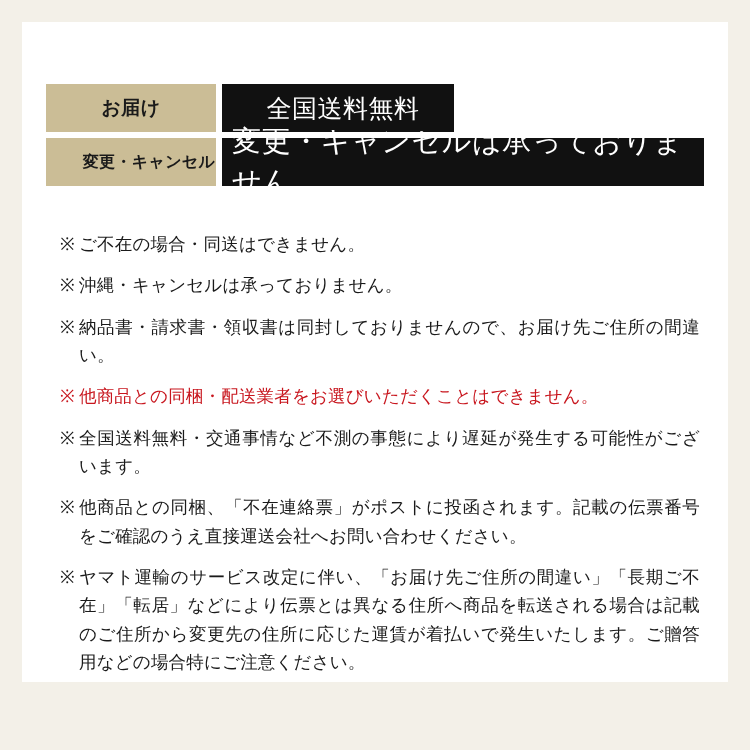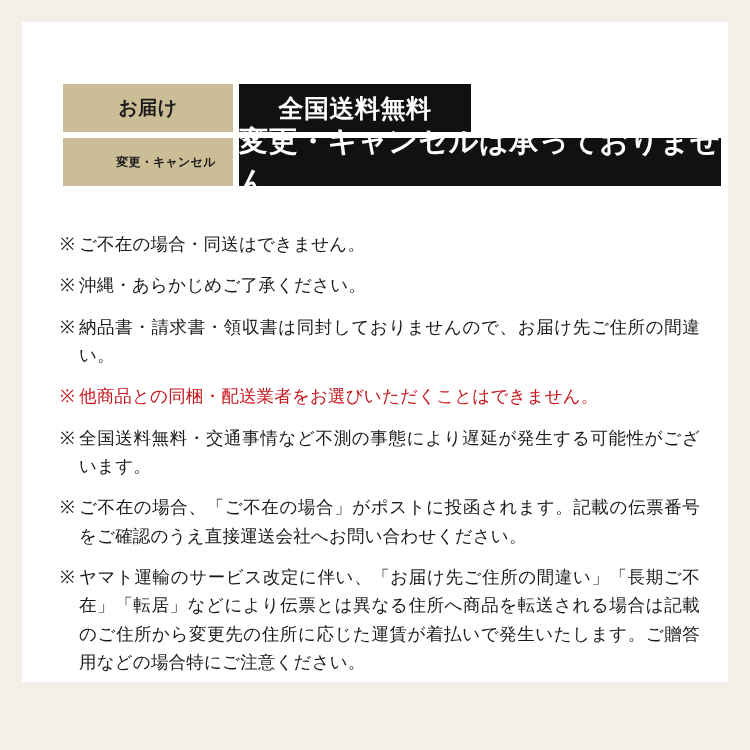--- a/index.html
+++ b/index.html
@@ -23,21 +23,21 @@
     position: absolute;
     left: 22px;
     top: 22px;
     width: 706px;
     height: 660px;
     background: #ffffff;
     box-sizing: border-box;
   }
   .table {
     position: absolute;
-    left: 41px;
+    left: 24px;
     top: 62px;
     width: 658px;
   }
   .row {
     display: flex;
     align-items: stretch;
     margin-bottom: 6px;
   }
   .cell {
     display: flex;
@@ -50,28 +50,29 @@
     width: 170px;
     height: 48px;
     background: #cbbd96;
     color: #1a1a1a;
     font-size: 19px;
     font-weight: bold;
     margin-right: 6px;
     flex: 0 0 auto;
   }
   .label-cell.small {
-    font-size: 12px;
+    font-size: 16px;
     padding-left: 36px;
   }
   .dark-cell {
     background: #111111;
     color: #ffffff;
     height: 48px;
-    font-weight: bold;
+    font-weight: normal;
+    padding-left: 10px;
   }
   .cell-shipping {
     width: 232px;
     font-size: 25px;
     margin-right: 6px;
     flex: 0 0 auto;
   }
   .cell-frozen {
     flex: 1 1 auto;
     font-size: 21px;
@@ -129,41 +130,41 @@
 
     <div class="notes">
 
       <div class="note">
         <span class="mark">※</span>
         <span class="body">ご不在の場合・同送はできません。</span>
       </div>
 
       <div class="note">
         <span class="mark">※</span>
-        <span class="body">沖縄・あらかじめご了承ください。</span>
+        <span class="body">沖縄・キャンセルは承っておりません。</span>
       </div>
 
       <div class="note">
         <span class="mark">※</span>
         <span class="body">納品書・請求書・領収書は同封しておりませんので、お届け先ご住所の間違い。</span>
       </div>
 
       <div class="note red">
         <span class="mark">※</span>
         <span class="body">他商品との同梱・配送業者をお選びいただくことはできません。</span>
       </div>
 
       <div class="note">
         <span class="mark">※</span>
         <span class="body">全国送料無料・交通事情など不測の事態により遅延が発生する可能性がございます。</span>
       </div>
 
       <div class="note">
         <span class="mark">※</span>
-        <span class="body">ご不在の場合、「ご不在の場合」がポストに投函されます。記載の伝票番号をご確認のうえ直接運送会社へお問い合わせください。</span>
+        <span class="body">他商品との同梱、「不在連絡票」がポストに投函されます。記載の伝票番号をご確認のうえ直接運送会社へお問い合わせください。</span>
       </div>
 
       <div class="note">
         <span class="mark">※</span>
         <span class="body">ヤマト運輸のサービス改定に伴い、「お届け先ご住所の間違い」「長期ご不在」「転居」などにより伝票とは異なる住所へ商品を転送される場合は記載のご住所から変更先の住所に応じた運賃が着払いで発生いたします。ご贈答用などの場合特にご注意ください。</span>
       </div>
 
     </div>
 
   </div>

